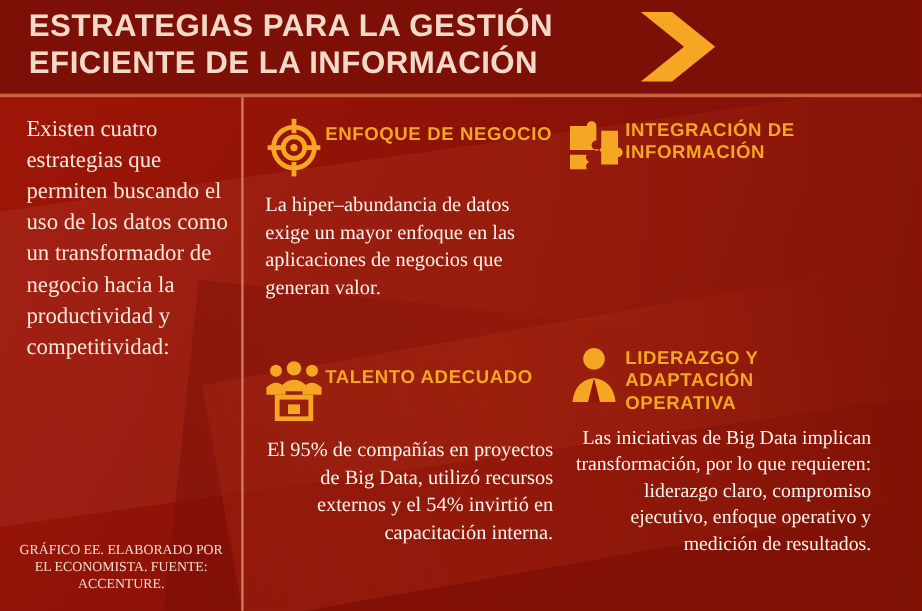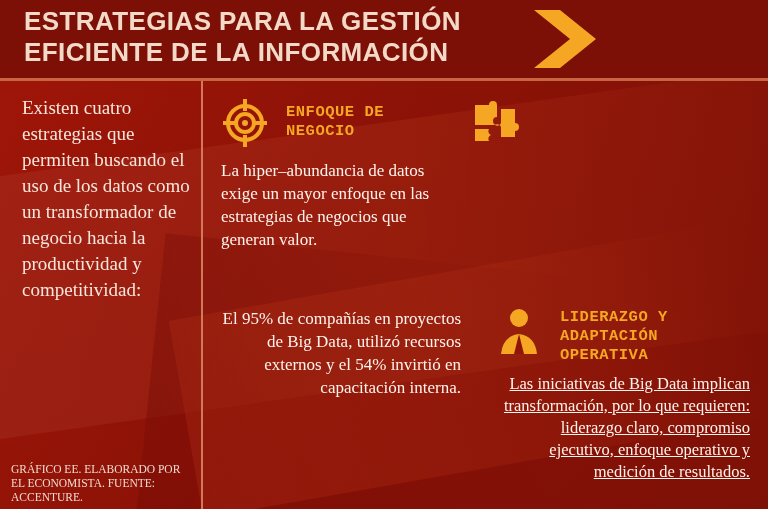--- a/index.html
+++ b/index.html
@@ -93,23 +93,23 @@
     top: 14px;
     width: 172px;
     color: #f6e7dc;
     font-family: "Liberation Serif", serif;
     font-size: 19px;
     line-height: 26px;
   }
   .credit {
     position: absolute;
     right: 10px;
-    bottom: 8px;
+    bottom: 18px;
     width: 180px;
-    text-align: left;
+    text-align: center;
     color: #f0dccf;
     font-family: "Liberation Serif", serif;
     font-size: 11.5px;
     line-height: 14px;
     text-transform: uppercase;
   }
 
   
   .cards {
     position: absolute;
@@ -118,28 +118,27 @@
     right: 0;
     height: 431px;
   }
   .card {
     position: absolute;
     width: 240px;
   }
   .card-1 { left: 18px;  top: 16px; }
   .card-2 { left: 268px; top: 16px; }
   .card-3 { left: 18px;  top: 218px; }
-  .card-4 { left: 268px; top: 225px; margin-left: 24px; }
+  .card-4 { left: 268px; top: 206px; }
 
   .card-head {
     display: flex;
     align-items: flex-start;
-    gap: 17px;
+    gap: 2px;
     min-height: 56px;
-    font-family: Liberation Mono, monospace;
   }
   .card-icon {
     flex: 0 0 auto;
     width: 48px;
     height: 52px;
   }
   .card-icon svg { display: block; }
   .card-title {
     color: #f5a623;
     font-size: 15.5px;
@@ -152,21 +151,21 @@
   .card-title.title-right { padding-top: 2px; }
   .card-text {
     margin-top: 6px;
     color: #fdf3ec;
     font-family: "Liberation Serif", serif;
     font-size: 17px;
     line-height: 23px;
   }
   .card-3 .card-text, .card-4 .card-text { margin-top: 8px; text-align: right; }
   .card-2 .card-text, .card-4 .card-text { width: 255px; }
-  .card-4 .card-text { font-size: 16.5px; line-height: 22px; text-decoration: underline; }
+  .card-4 .card-text { font-size: 16.5px; line-height: 22px; }
 </style>
 </head>
 <body>
 
 <div class="infographic">
   <div class="wash wash-a"></div>
   <div class="wash wash-b"></div>
   <div class="wash wash-c"></div>
 
   <div class="header">
@@ -194,36 +193,52 @@
               <circle cx="24" cy="26" r="9" fill="none" stroke="#f5a623" stroke-width="4"></circle>
               <circle cx="24" cy="26" r="3" fill="#f5a623"></circle>
               <rect x="22" y="2" width="4" height="12" fill="#f5a623"></rect>
               <rect x="22" y="38" width="4" height="12" fill="#f5a623"></rect>
               <rect x="2" y="24" width="12" height="4" fill="#f5a623"></rect>
               <rect x="34" y="24" width="12" height="4" fill="#f5a623"></rect>
             </svg>
           </div>
           <div class="card-title">ENFOQUE DE NEGOCIO</div>
         </div>
-        <div class="card-text">La hiper–abundancia de datos exige un mayor enfoque en las estrategias de negocios que generan valor.</div>
+        <div class="card-text">La hiper–abundancia de datos exige un mayor enfoque en las aplicaciones de negocios que generan valor.</div>
       </div>
 
       <div class="card card-2">
         <div class="card-head">
           <div class="card-icon">
             <svg width="48" height="52" viewBox="0 0 48 52">
               <path d="M4,8 h14 a4,4 0 0 1 8,0 h0 v12 a4,4 0 0 0 0,8 v0 h-22 z" fill="#f5a623"></path>
               <path d="M30,12 h14 v14 a4,4 0 0 1 0,8 v6 h-14 v-10 a4,4 0 0 0 -6,-2 a4,4 0 0 0 6,-2 z" fill="#f5a623"></path>
               <path d="M4,32 h14 a4,4 0 0 0 2,6 a4,4 0 0 0 -2,6 h-14 z" fill="#f5a623"></path>
             </svg>
           </div>
+          <div class="card-title title-right">INTEGRACIÓN DE INFORMACIÓN</div>
         </div>
       </div>
 
       <div class="card card-3">
+        <div class="card-head">
+          <div class="card-icon">
+            <svg width="48" height="52" viewBox="0 0 48 52">
+              <circle cx="9" cy="10" r="5" fill="#f5a623"></circle>
+              <circle cx="39" cy="10" r="5" fill="#f5a623"></circle>
+              <circle cx="24" cy="8" r="6" fill="#f5a623"></circle>
+              <path d="M1,24 q8,-8 16,0 v6 h-16 z" fill="#f5a623"></path>
+              <path d="M31,24 q8,-8 16,0 v6 h-16 z" fill="#f5a623"></path>
+              <path d="M14,22 q10,-9 20,0 v5 h-20 z" fill="#f5a623"></path>
+              <rect x="10" y="32" width="28" height="18" fill="none" stroke="#f5a623" stroke-width="4"></rect>
+              <rect x="19" y="38" width="10" height="8" fill="#f5a623"></rect>
+            </svg>
+          </div>
+          <div class="card-title">TALENTO ADECUADO</div>
+        </div>
         <div class="card-text">El 95% de compañías en proyectos de Big Data, utilizó recursos externos y el 54% invirtió en capacitación interna.</div>
       </div>
 
       <div class="card card-4">
         <div class="card-head">
           <div class="card-icon">
             <svg width="48" height="52" viewBox="0 0 48 52">
               <circle cx="24" cy="12" r="9" fill="#f5a623"></circle>
               <path d="M6,48 q2,-18 18,-20 q16,2 18,20 z" fill="#f5a623"></path>
               <path d="M24,28 l-5,20 h10 z" fill="#8e1508"></path>

